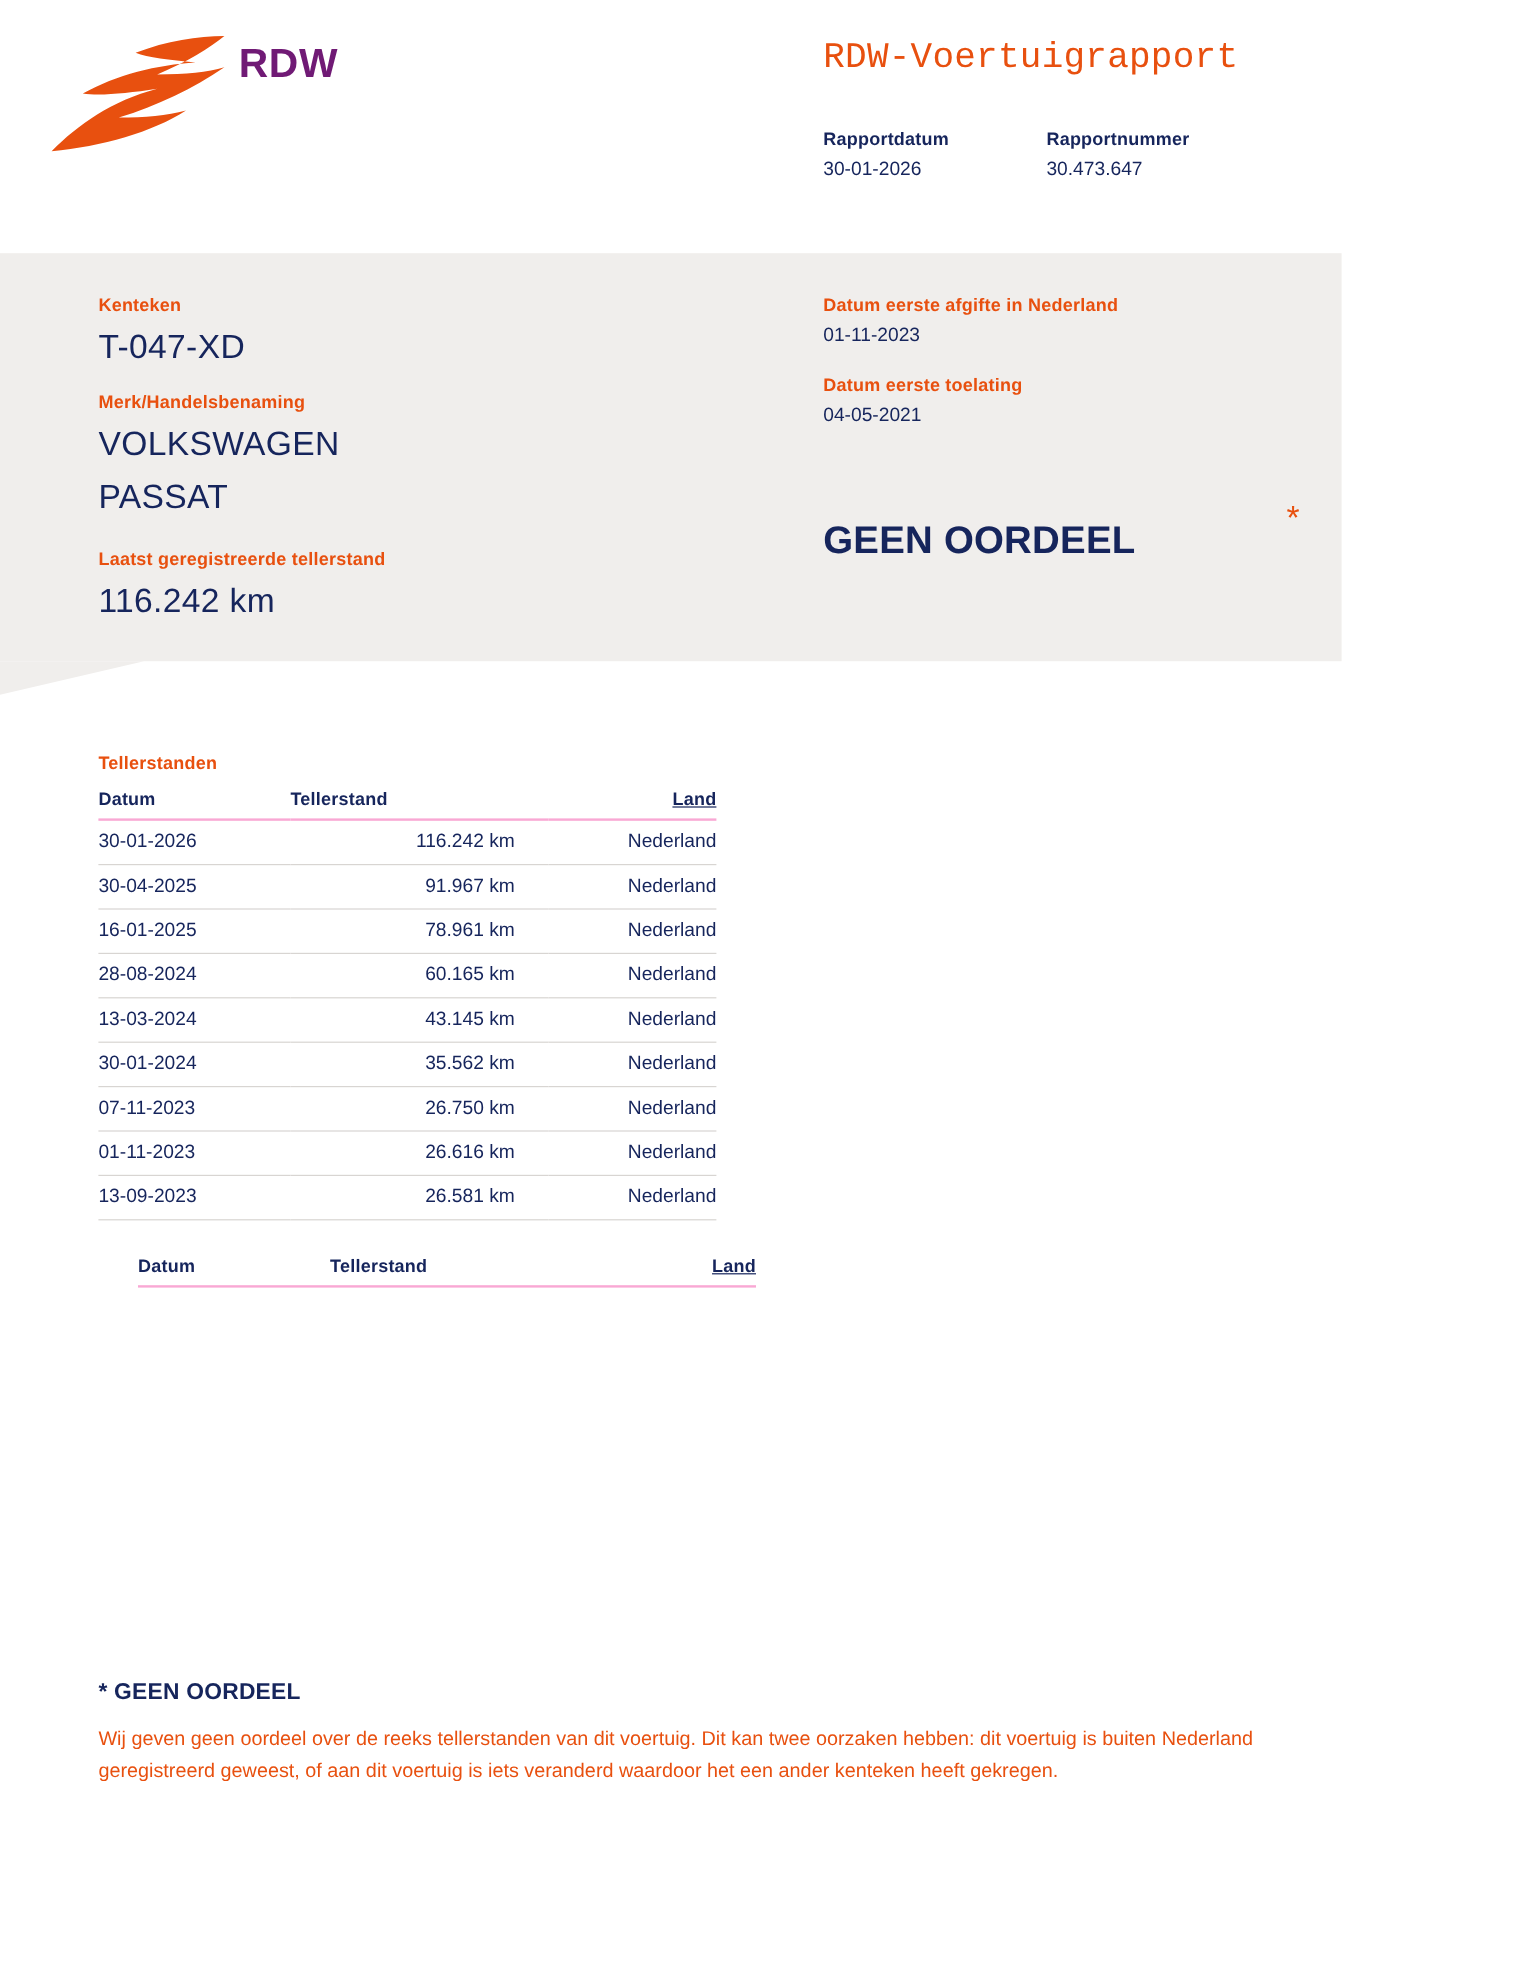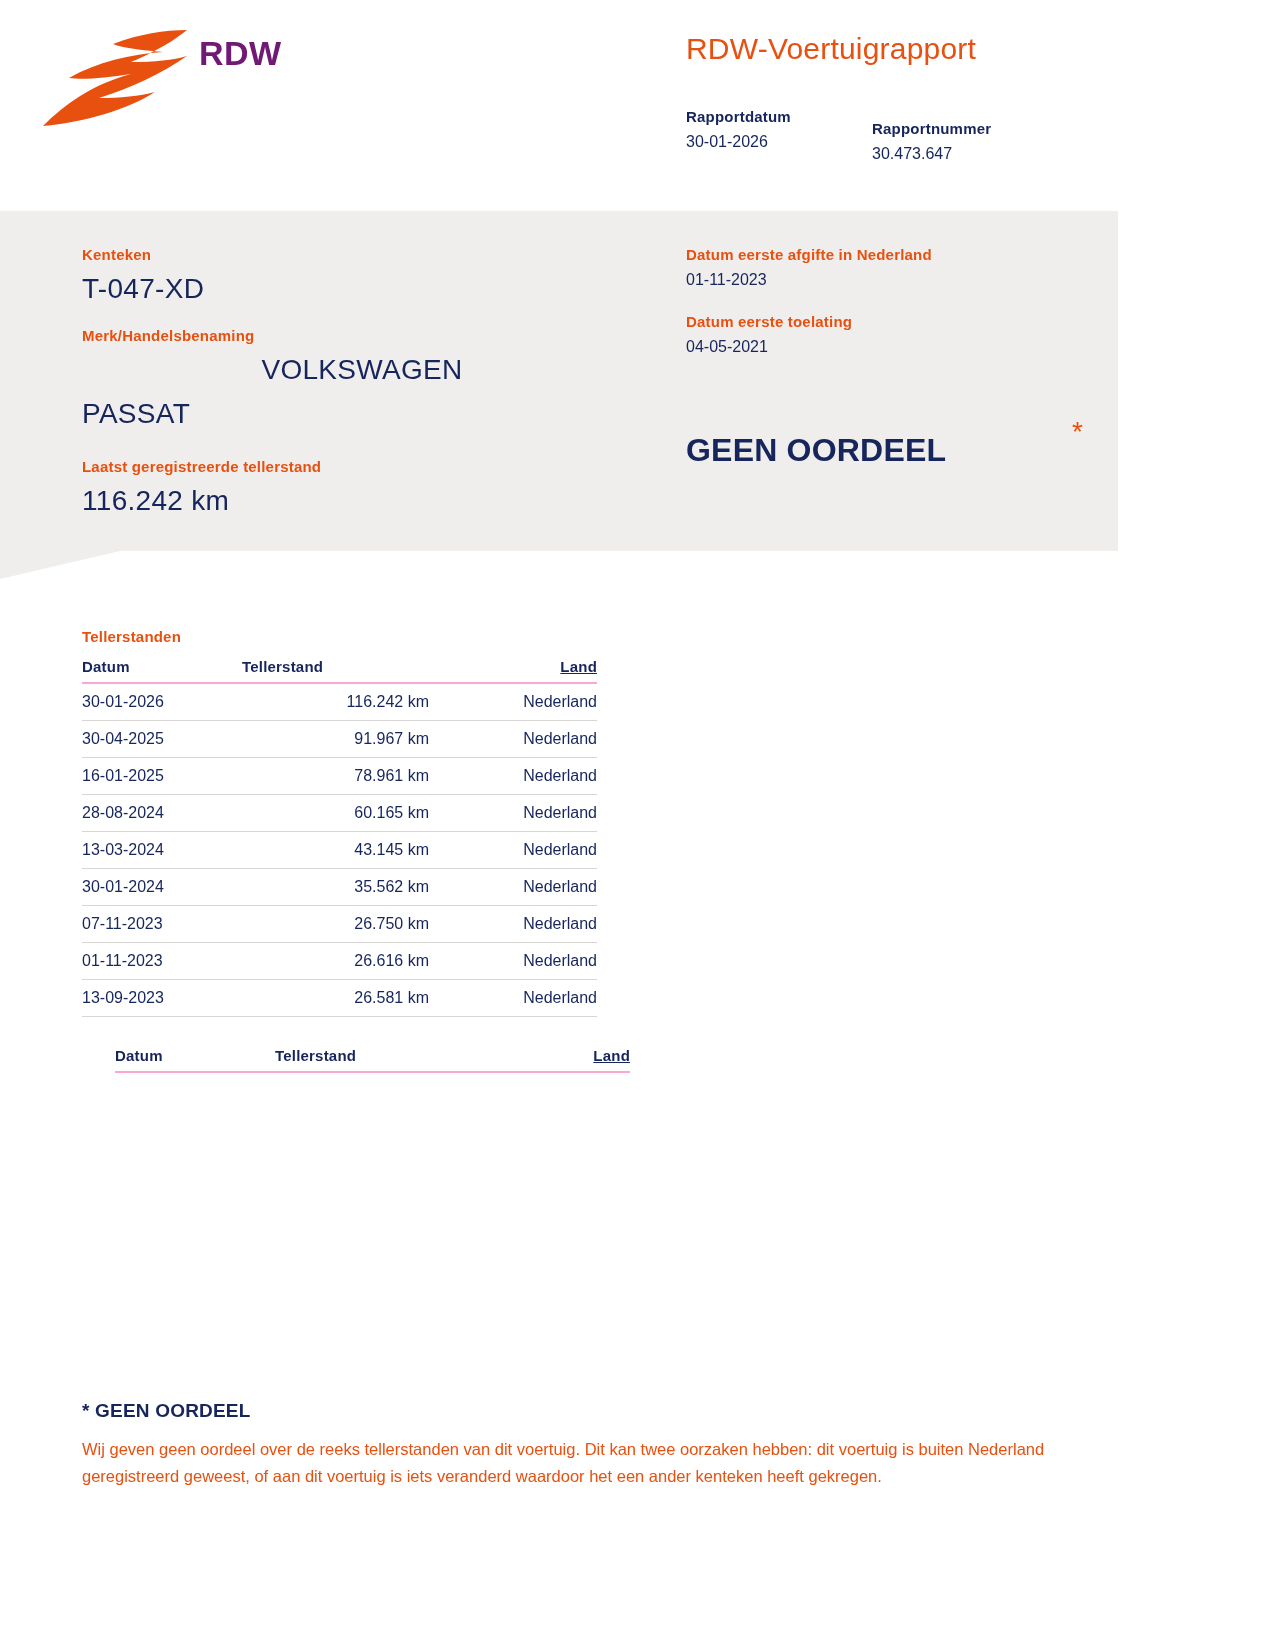--- a/index.html
+++ b/index.html
@@ -44,41 +44,42 @@
     font-family: "Liberation Sans", sans-serif;
   }
   .report-title {
     position: absolute;
     left: 686px;
     top: 32px;
     font-size: 30px;
     color: #e8500f;
     font-weight: 400;
     letter-spacing: 0.2px;
+    font-family: Liberation Mono, monospace;
   }
   .report-meta {
     position: absolute;
     left: 686px;
     top: 108px;
     display: flex;
   }
   .report-meta .col { margin-right: 28px; }
   .meta-label {
     font-size: 15px;
     font-weight: 700;
     color: #16255c;
     margin-bottom: 8px;
     letter-spacing: 0.2px;
   }
   .meta-value {
     font-size: 16px;
     color: #16255c;
   }
   .col-datum { width: 158px; }
-  .col-nummer { width: 200px; margin-top: 12px; }
+  .col-nummer { width: 200px; }
 
   
   .panel {
     position: absolute;
     left: 0;
     top: 211px;
     width: 1118px;
     height: 340px;
     background: #f0eeec;
   }
@@ -109,21 +110,21 @@
     color: #e8500f;
     letter-spacing: 0.2px;
   }
   .field-value-big {
     font-size: 28px;
     color: #16255c;
     margin-top: 10px;
     margin-bottom: 22px;
     letter-spacing: 0.3px;
   }
-  .field-value-big.tight { margin-bottom: 12px; text-align: center; }
+  .field-value-big.tight { margin-bottom: 12px; }
   .field-value-line2 {
     font-size: 28px;
     color: #16255c;
     margin-top: 5px;
     margin-bottom: 28px;
     letter-spacing: 0.3px;
   }
   .field-value-small {
     font-size: 16px;
     color: #16255c;

